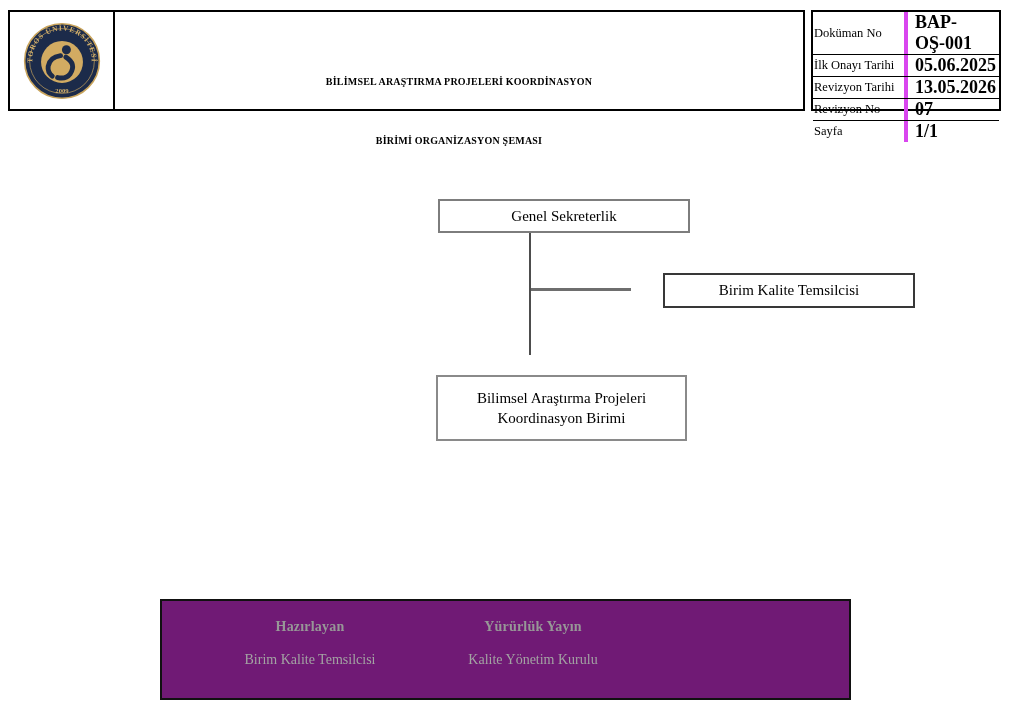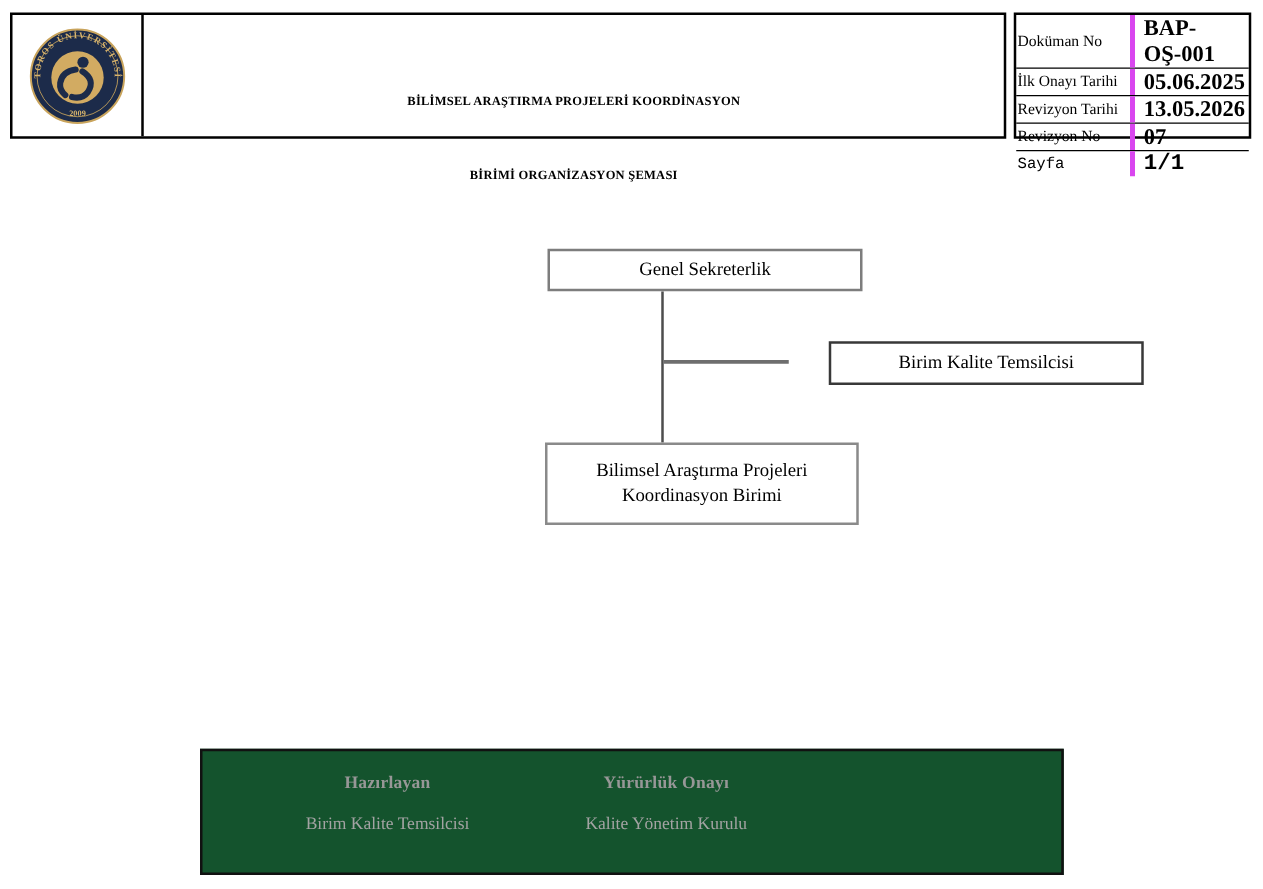--- a/index.html
+++ b/index.html
@@ -10,39 +10,39 @@
   .header-box{position:absolute;left:8px;top:10px;width:797px;height:101px;
     border:2px solid #000;box-sizing:border-box;display:flex;background:#fff;}
   .logo-cell{width:105px;border-right:2px solid #000;box-sizing:border-box;
     display:flex;align-items:center;justify-content:center;}
   .title-cell{flex:1;display:flex;flex-direction:column;align-items:center;padding-top:21px;}
   .title-line{font-weight:bold;font-size:10px;line-height:18.5px;letter-spacing:.2px;text-align:center;margin-top:40px;}
 
   .meta-table{position:absolute;left:811px;top:10px;width:190px;height:101px;
     border:2px solid #000;box-sizing:border-box;display:flex;flex-direction:column;background:#fff;}
   .meta-row{flex:1;display:flex;border-bottom:1px solid #000;}
-  .meta-row:last-child{border-bottom:none;font-family:Liberation Mono, monospace;}
+  .meta-row:last-child{border-bottom:none;}
   .meta-label{width:95px;border-right:4px solid #d946ef;box-sizing:border-box;
     padding-left:1px;display:flex;align-items:center;font-size:12.5px;}
   .meta-value{flex:1;padding-left:7px;display:flex;align-items:center;
     font-size:18px;font-weight:bold;}
 
   
   .connector-v{position:absolute;left:529px;top:233px;width:2px;height:122px;background:#4d4d4d;}
   .connector-h{position:absolute;left:531px;top:288px;width:100px;height:3px;background:#6e6e6e;}
   .org-node{position:absolute;box-sizing:border-box;background:#fff;
     display:flex;flex-direction:column;align-items:center;justify-content:center;
     font-size:15px;text-align:center;margin-left:32px;}
   .node-genel{left:406px;top:199px;width:252px;height:34px;border:2px solid #7d7d7d;}
   .node-kalite{left:631px;top:273px;width:252px;height:35px;border:2px solid #383838;}
-  .node-bap{left:404px;top:354px;width:251px;height:66px;border:2px solid #8a8a8a;line-height:20px;}
+  .node-bap{left:404px;top:375px;width:251px;height:66px;border:2px solid #8a8a8a;line-height:20px;}
 
   
   .footer-box{position:absolute;left:160px;top:599px;width:691px;height:101px;
-    border:2px solid #111;box-sizing:border-box;background:#14532d;
+    border:2px solid #111;box-sizing:border-box;background:#701a75;
     display:grid;grid-template-columns:296px 150px 1fr;padding-top:18px;}
   .footer-col{text-align:center;}
   .footer-title{font-weight:bold;font-size:14px;color:#979797;letter-spacing:.2px;}
   .footer-value{margin-top:17px;font-size:14px;color:#a3a3a3;}
 </style>
 </head>
 <body>
 
 <div class="page">
 
@@ -106,18 +106,18 @@
     <span>Bilimsel Araştırma Projeleri</span>
     <span>Koordinasyon Birimi</span>
   </div>
 
   <div class="footer-box">
     <div class="footer-col">
       <div class="footer-title">Hazırlayan</div>
       <div class="footer-value">Birim Kalite Temsilcisi</div>
     </div>
     <div class="footer-col">
-      <div class="footer-title">Yürürlük Onayı</div>
+      <div class="footer-title">Yürürlük Yayın</div>
       <div class="footer-value">Kalite Yönetim Kurulu</div>
     </div>
   </div>
 
 </div>
 
 </body></html>

